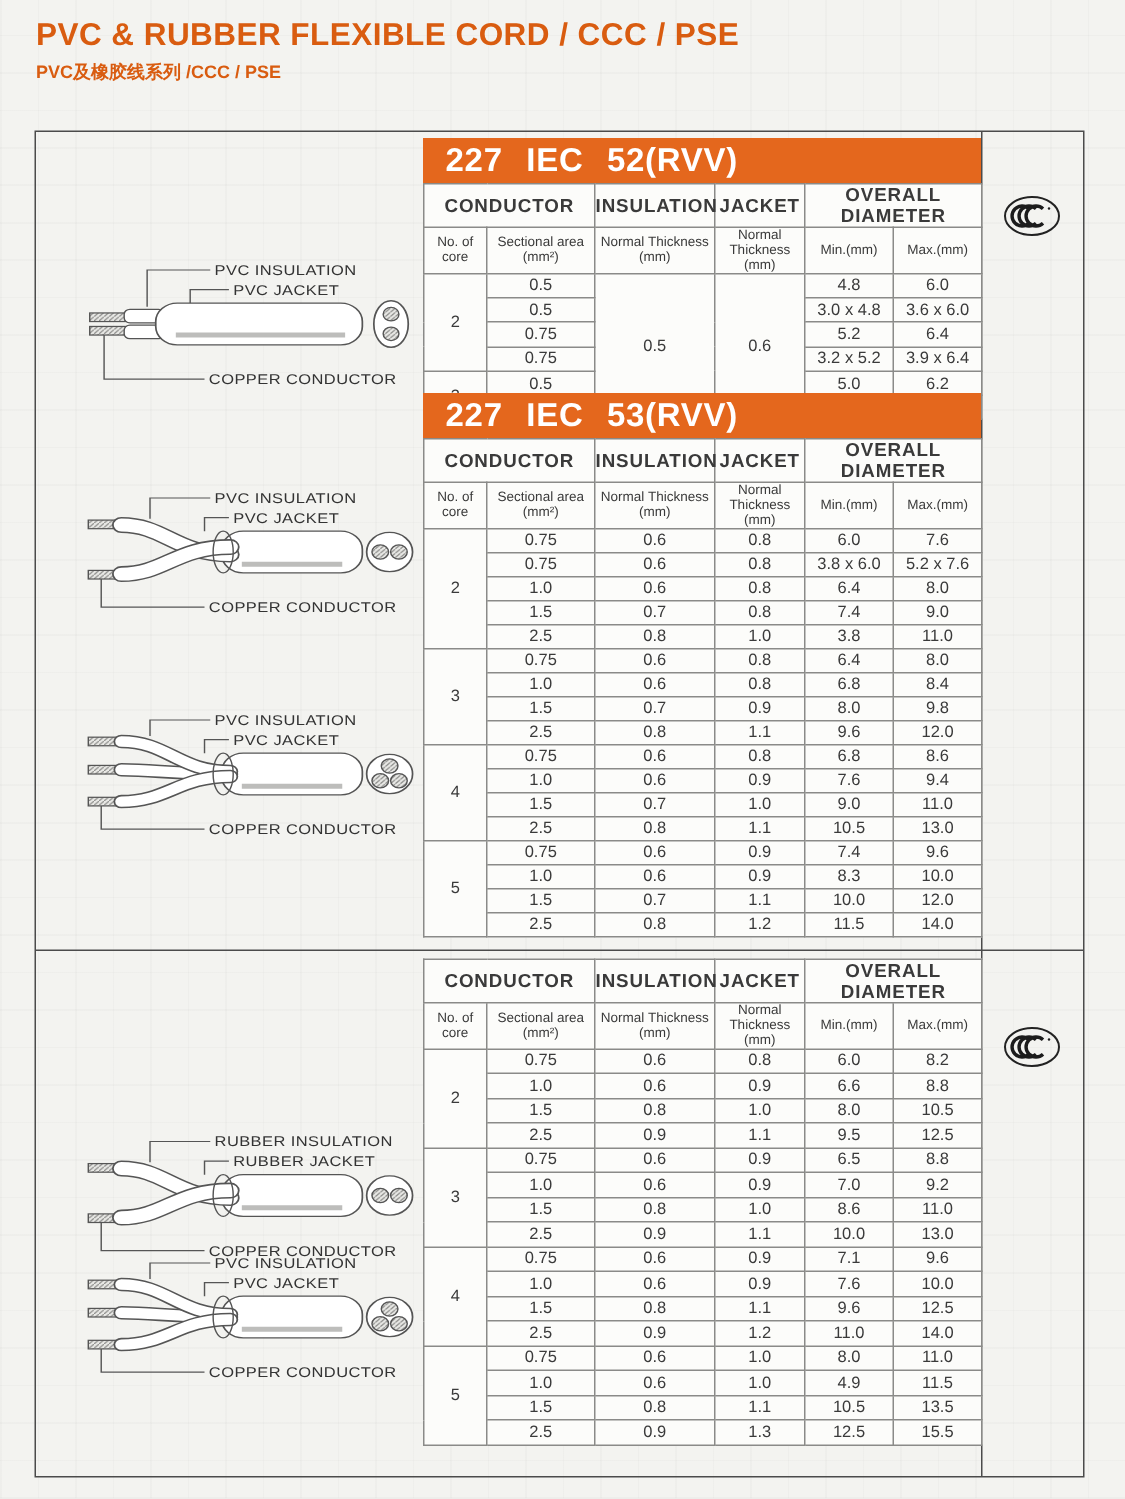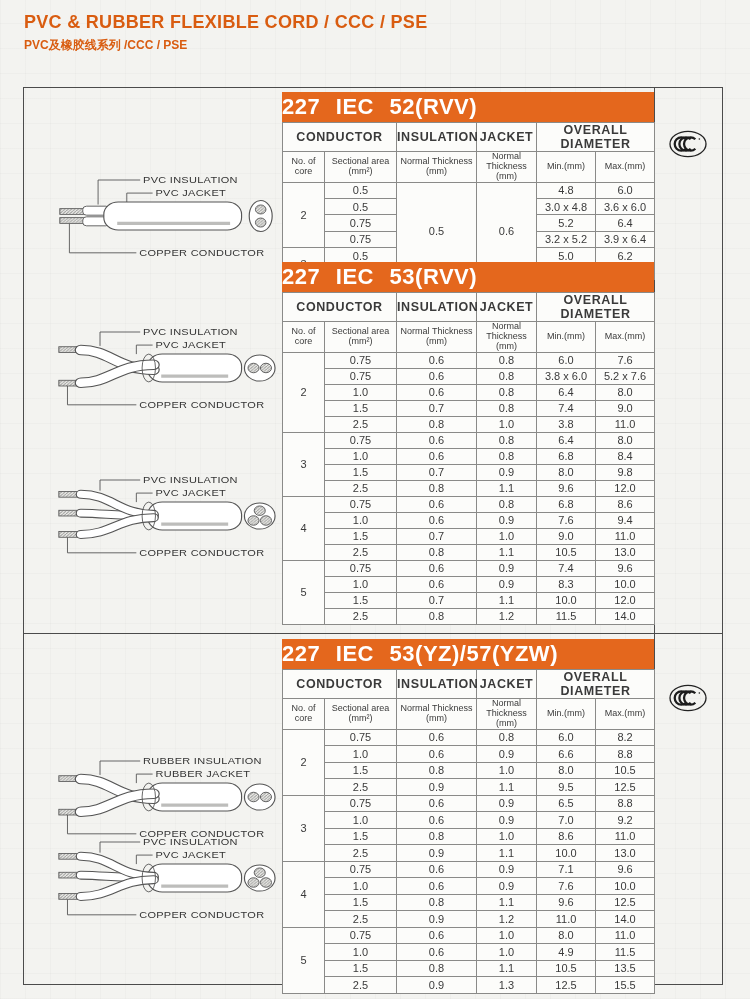--- a/index.html
+++ b/index.html
@@ -5,33 +5,33 @@
   html,body { margin:0; padding:0; background:#e9e9e7; }
   .page {
     position:relative; width:750px; height:999px; overflow:hidden;
     background:#f3f3f0;
     background-image:
       repeating-linear-gradient(0deg, rgba(0,0,0,0.018) 0 1px, transparent 1px 25px),
       repeating-linear-gradient(90deg, rgba(0,0,0,0.018) 0 1px, transparent 1px 25px);
     font-family:"Liberation Sans", sans-serif;
   }
   .page-header { position:absolute; left:24px; top:12px; color:#d95c10; font-weight:bold; }
-  .title-en { font-size:18px; letter-spacing:0.3px; }
+  .title-en { font-size:21px; letter-spacing:0.3px; }
   .title-zh { font-size:12px; margin-top:4px; }
 
   .frame { position:absolute; left:23px; top:87px; width:698px; height:896px; border:1px solid #4b4b4b; }
   .col-divider { position:absolute; top:0; bottom:0; left:630px; width:0; border-left:1px solid #4b4b4b; }
   .row-divider { position:absolute; left:0; right:0; top:545px; height:0; border-top:1px solid #4b4b4b; }
 
   .tbl-block { position:absolute; left:258px; width:372px; }
   #block-a { top:4px; } #block-b { top:174px; } #block-c { top:551px; }
 
   .spec-title {
     height:30px; line-height:30px; background:#e4671d; color:#ffffff;
-    font-weight:bold; font-size:22px; 
+    font-weight:bold; font-size:22px; padding-left:15px;
     letter-spacing:0.5px; word-spacing:9px; white-space:nowrap;
   }
   table.spec { border-collapse:collapse; width:372px; table-layout:fixed; background:#fcfcfa; border:1.5px solid #555; }
   .spec th, .spec td { border:1px solid #8a8a88; color:#3a3a3a; text-align:center; vertical-align:middle; padding:0; }
   .spec tr.h1 th { height:20px; font-size:12.5px; font-weight:bold; letter-spacing:0.6px; }
   .spec tr.h2 th { height:29px; font-size:9px; font-weight:normal; line-height:1.1; white-space:pre-line;margin-left:16px; }
   .spec td { font-size:11px; }
   #tbl-a tr.d { height:16.3px; }
   #tbl-b tr.d { height:16px; }
   #tbl-c tr.d { height:16.5px; }
@@ -298,21 +298,20 @@
               <td>2.5</td>
               <td>0.8</td>
               <td>1.2</td>
               <td>11.5</td>
               <td>14.0</td>
             </tr>
           </tbody>
         </table>
     </div>
     <div class="tbl-block" id="block-c">
-      <div class="spec-title">227 IEC 53(YZ)/57(YZW)</div>
       <table class="spec" id="tbl-c">
           <colgroup>
             <col class="c1">
             <col class="c2">
             <col class="c3">
             <col class="c4">
             <col class="c5">
             <col class="c6">
           </colgroup>
           <tbody>

